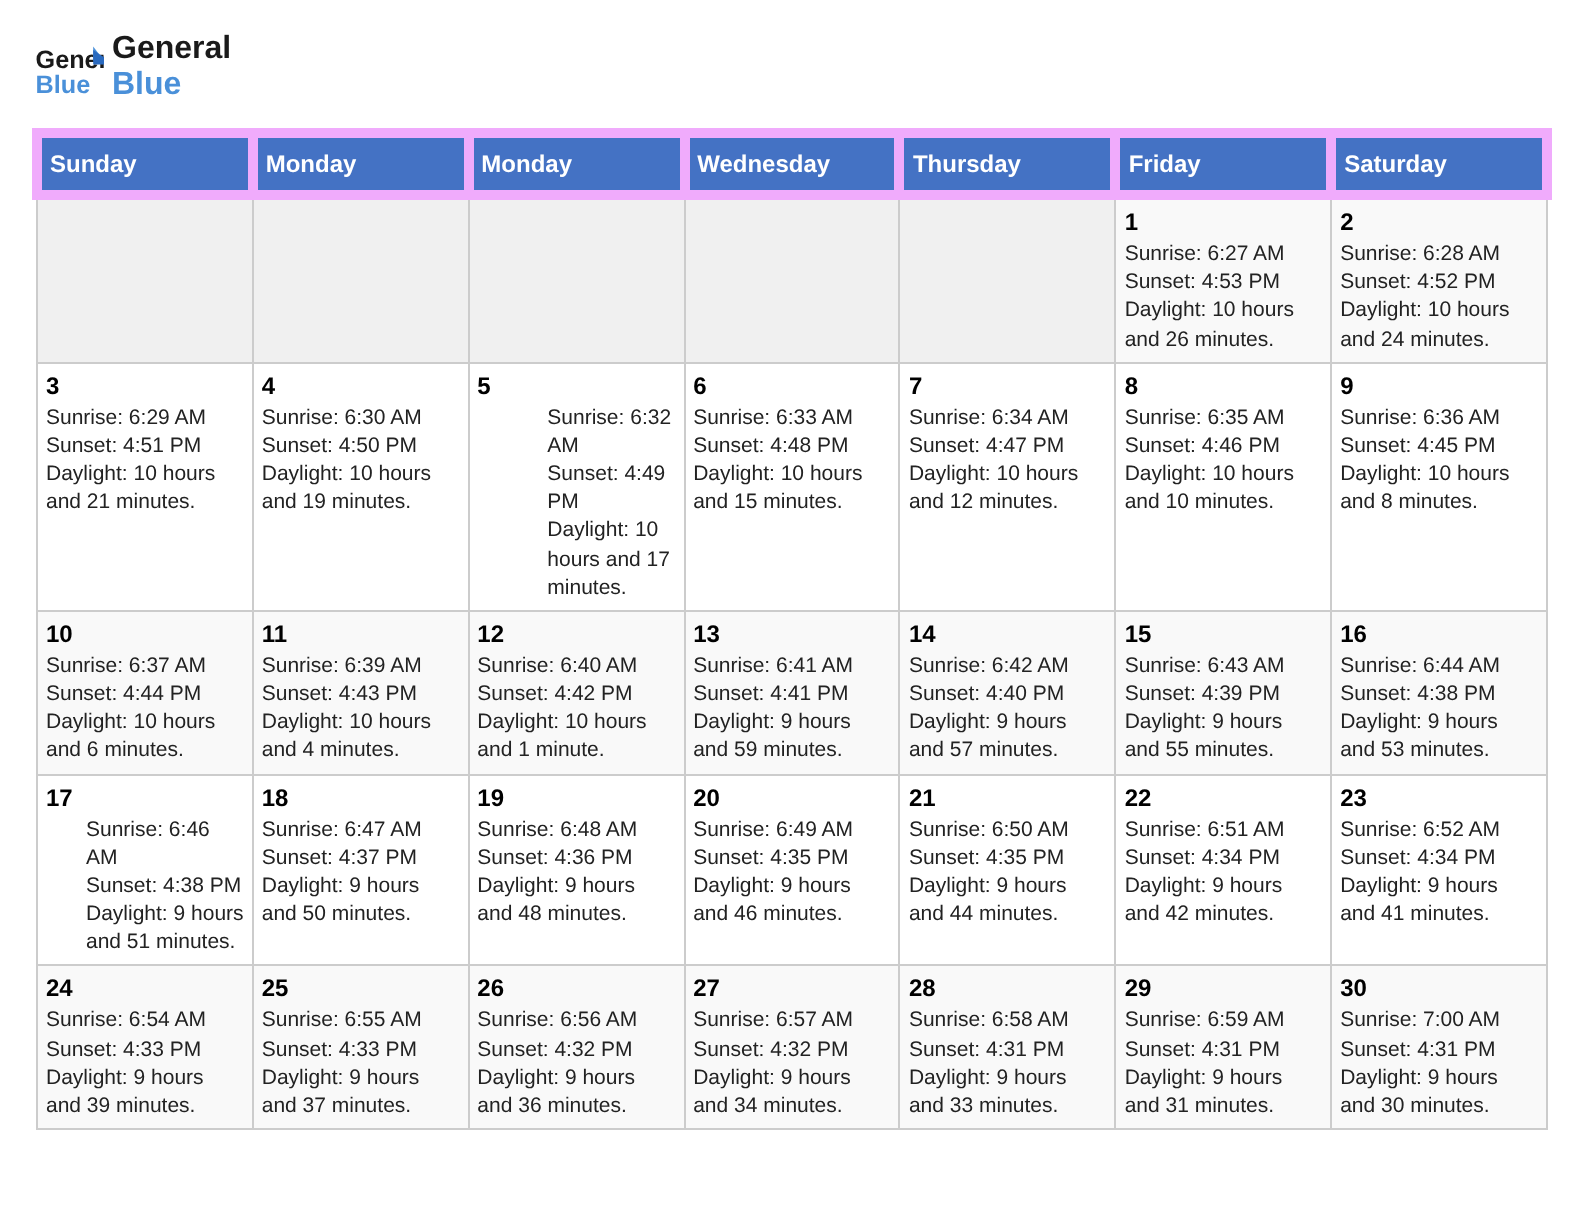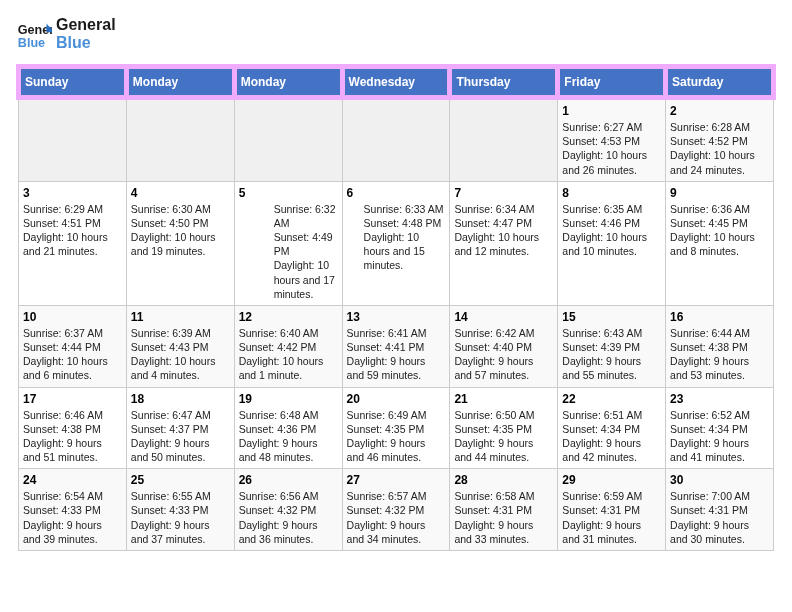--- a/index.html
+++ b/index.html
@@ -150,21 +150,21 @@
 Daylight: 10 hours and 19 minutes.</div>
         </td>
         <td>
           <span class="day-number">5</span>
           <div class="day-info" style="white-space: pre-line; margin-left: 35px;">Sunrise: 6:32 AM
 Sunset: 4:49 PM
 Daylight: 10 hours and 17 minutes.</div>
         </td>
         <td>
           <span class="day-number">6</span>
-          <div class="day-info" style="white-space: pre-line; margin-left: 17px;">Sunrise: 6:33 AM
+          <div class="day-info" style="white-space: pre-line;">Sunrise: 6:33 AM
 Sunset: 4:48 PM
 Daylight: 10 hours and 15 minutes.</div>
         </td>
         <td>
           <span class="day-number">7</span>
           <div class="day-info" style="white-space: pre-line;">Sunrise: 6:34 AM
 Sunset: 4:47 PM
 Daylight: 10 hours and 12 minutes.</div>
         </td>
         <td>
@@ -220,21 +220,21 @@
         <td>
           <span class="day-number">16</span>
           <div class="day-info" style="white-space: pre-line;">Sunrise: 6:44 AM
 Sunset: 4:38 PM
 Daylight: 9 hours and 53 minutes.</div>
         </td>
       </tr>
       <tr>
         <td>
           <span class="day-number">17</span>
-          <div class="day-info" style="white-space: pre-line;">Sunrise: 6:46 AM
+          <div class="day-info" style="white-space: pre-line; margin-left: 20px;">Sunrise: 6:46 AM
 Sunset: 4:38 PM
 Daylight: 9 hours and 51 minutes.</div>
         </td>
         <td>
           <span class="day-number">18</span>
           <div class="day-info" style="white-space: pre-line;">Sunrise: 6:47 AM
 Sunset: 4:37 PM
 Daylight: 9 hours and 50 minutes.</div>
         </td>
         <td>

